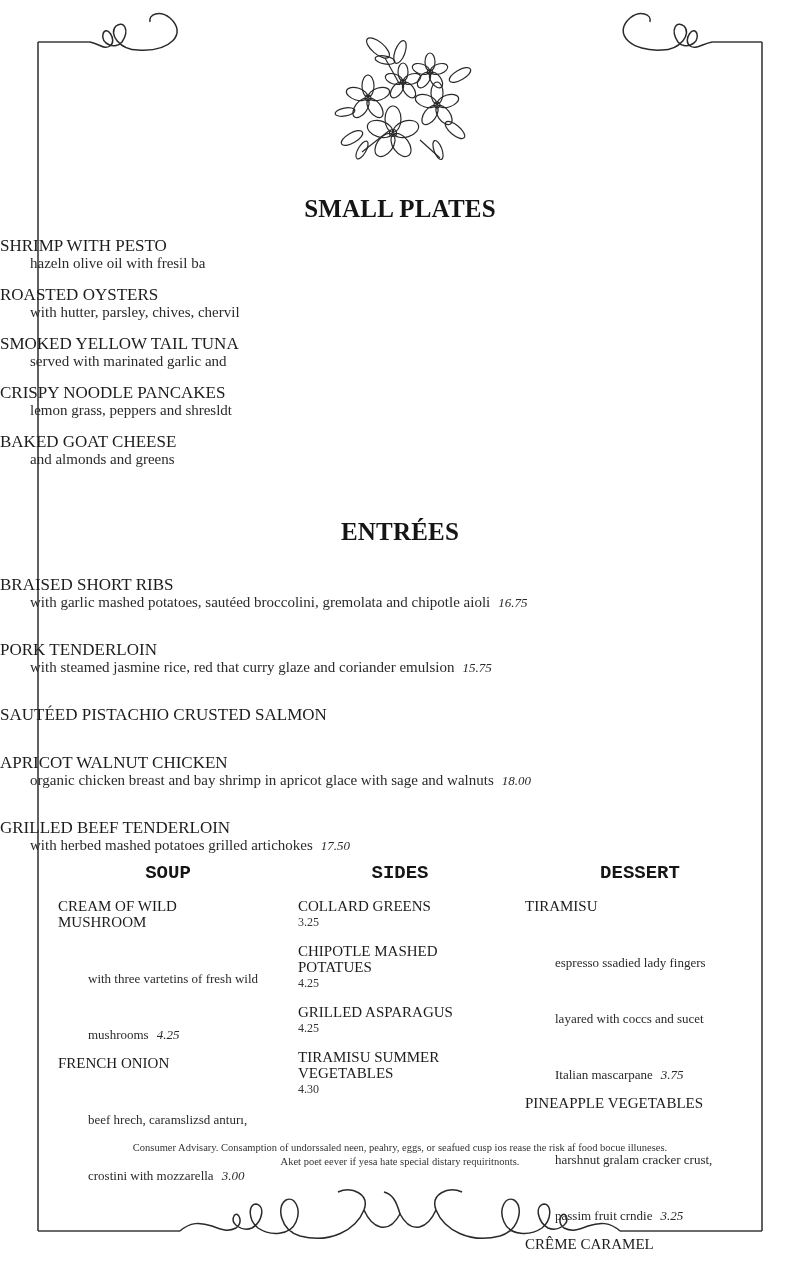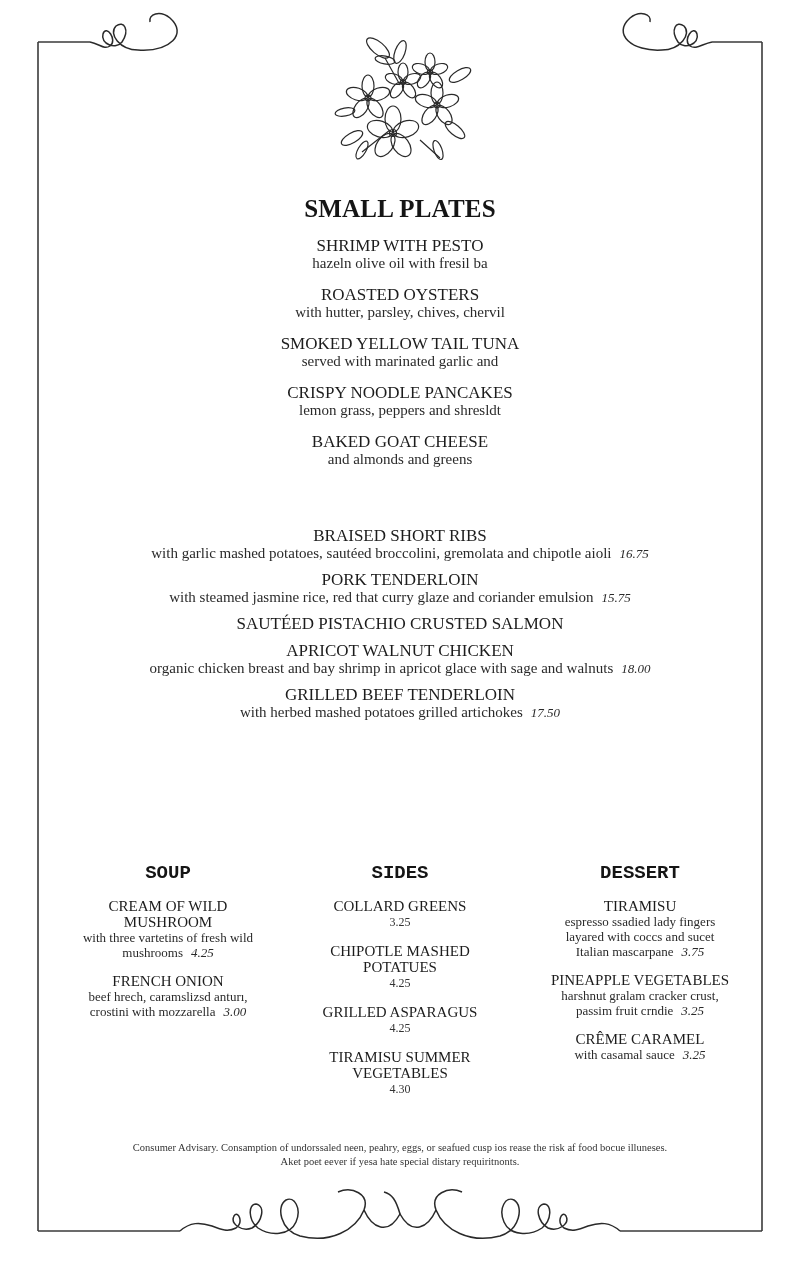--- a/index.html
+++ b/index.html
@@ -1,34 +1,34 @@
 <!DOCTYPE html>
 <html><head>
 <meta charset="utf-8">
 <style>
   html, body { margin:0; padding:0; background:#ffffff; }
   body { width:800px; height:1280px; position:relative; overflow:hidden;
          font-family:"Liberation Serif","DejaVu Serif",serif; color:#1e1e1e; }
   .frame { position:absolute; left:0; top:0; width:800px; height:1280px; }
   .center { position:absolute; left:0; width:800px; text-align:center; }
   .section-title { font-size:25px; font-weight:bold; letter-spacing:0.2px; color:#151515; }
-  .item { text-align:center; }
+  .item { text-align:left; }
   .item-name { font-size:17px; line-height:19px; color:#1c1c1c; }
-  .item-desc { font-size:15px; line-height:17px; color:#2a2a2a; }
+  .item-desc { font-size:15px; line-height:17px; color:#2a2a2a;padding-left:30px; }
   .price { margin-left:8px; font-size:13px;font-style:italic; }
   #small-plates { top:195px; }
   #small-plates .item { margin-top:13px; }
   #small-plates .section-title { margin-bottom:0px; }
   #entrees { top:518px; }
   #entrees .section-title { margin-bottom:0px; }
-  #entrees .item { margin-top:8px; }
+  #entrees .item { margin-top:29px; }
   .col { position:absolute; top:862px; text-align:center; }
   .col-title { font-size:19px; font-weight:bold; color:#151515; margin-bottom:14px;font-family:Liberation Mono, monospace; }
   .col .item-name { font-size:15px; line-height:16px; }
-  .col .item-desc { font-size:13px; line-height:15px; }
+  .col .item-desc { font-size:13px; line-height:15px;margin-top:41px; }
   .col .item { margin-bottom:13px; }
   .col .price-only { font-size:12px; line-height:16px; color:#333; }
   #col-soup { left:58px; width:220px; }
   #col-sides { left:298px; width:204px; }
   #col-dessert { left:525px; width:230px; }
   #advisory { top:1141px; font-size:10.5px; line-height:14px; color:#333; }
 </style>
 </head>
 <body>
 
@@ -139,20 +139,21 @@
     <div class="item-name">CRISPY NOODLE PANCAKES</div>
     <div class="item-desc">lemon grass, peppers and shresldt</div>
   </div>
   <div class="item">
     <div class="item-name">BAKED GOAT CHEESE</div>
     <div class="item-desc">and almonds and greens</div>
   </div>
 </div>
 
 <div class="center" id="entrees">
+  <div class="section-title">ENTRÉES</div>
   <div class="item">
     <div class="item-name">BRAISED SHORT RIBS</div>
     <div class="item-desc"><span>with garlic mashed potatoes, sautéed broccolini, gremolata and chipotle aioli</span><span class="price">16.75</span></div>
   </div>
   <div class="item">
     <div class="item-name">PORK TENDERLOIN</div>
     <div class="item-desc"><span>with steamed jasmine rice, red that curry glaze and coriander emulsion</span><span class="price">15.75</span></div>
   </div>
   <div class="item">
     <div class="item-name">SAUTÉED PISTACHIO CRUSTED SALMON</div>

